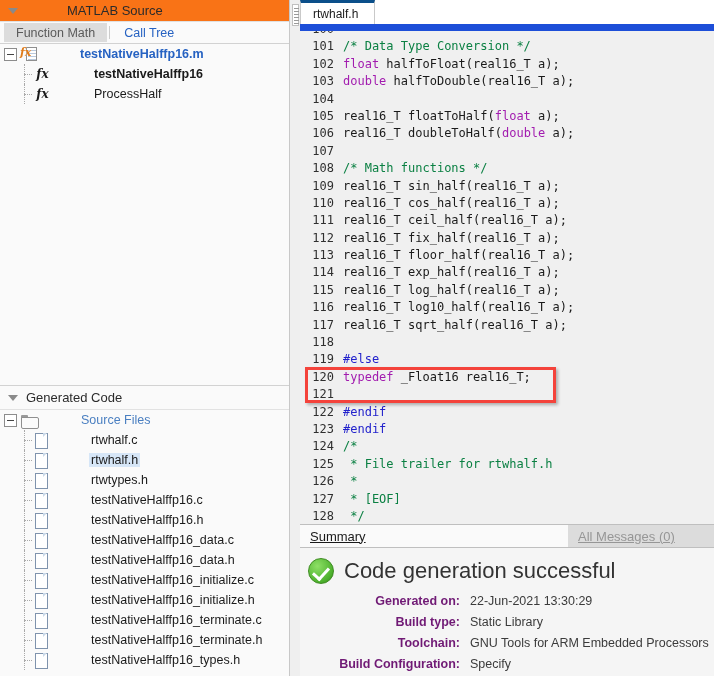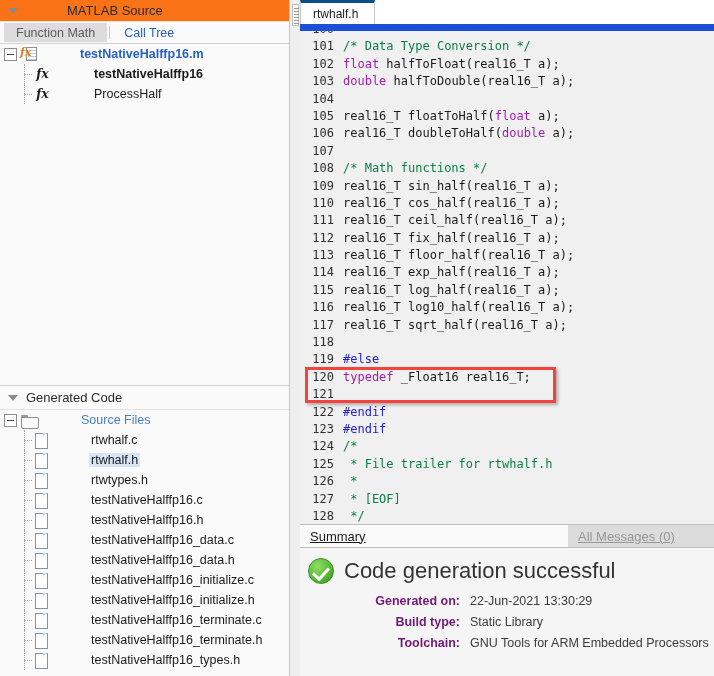--- a/index.html
+++ b/index.html
@@ -606,17 +606,21 @@
             <span class="sum-val">22-Jun-2021 13:30:29</span>
           </div>
           <div class="sum-row">
             <span class="sum-key">Build type:</span>
             <span class="sum-val">Static Library</span>
           </div>
           <div class="sum-row">
             <span class="sum-key">Toolchain:</span>
             <span class="sum-val">GNU Tools for ARM Embedded Processors</span>
           </div>
+          <div class="sum-row">
+            <span class="sum-key">Build Configuration:</span>
+            <span class="sum-val">Specify</span>
+          </div>
         </div>
     </div>
 
   </div>
 </div>
 
 </body></html>

